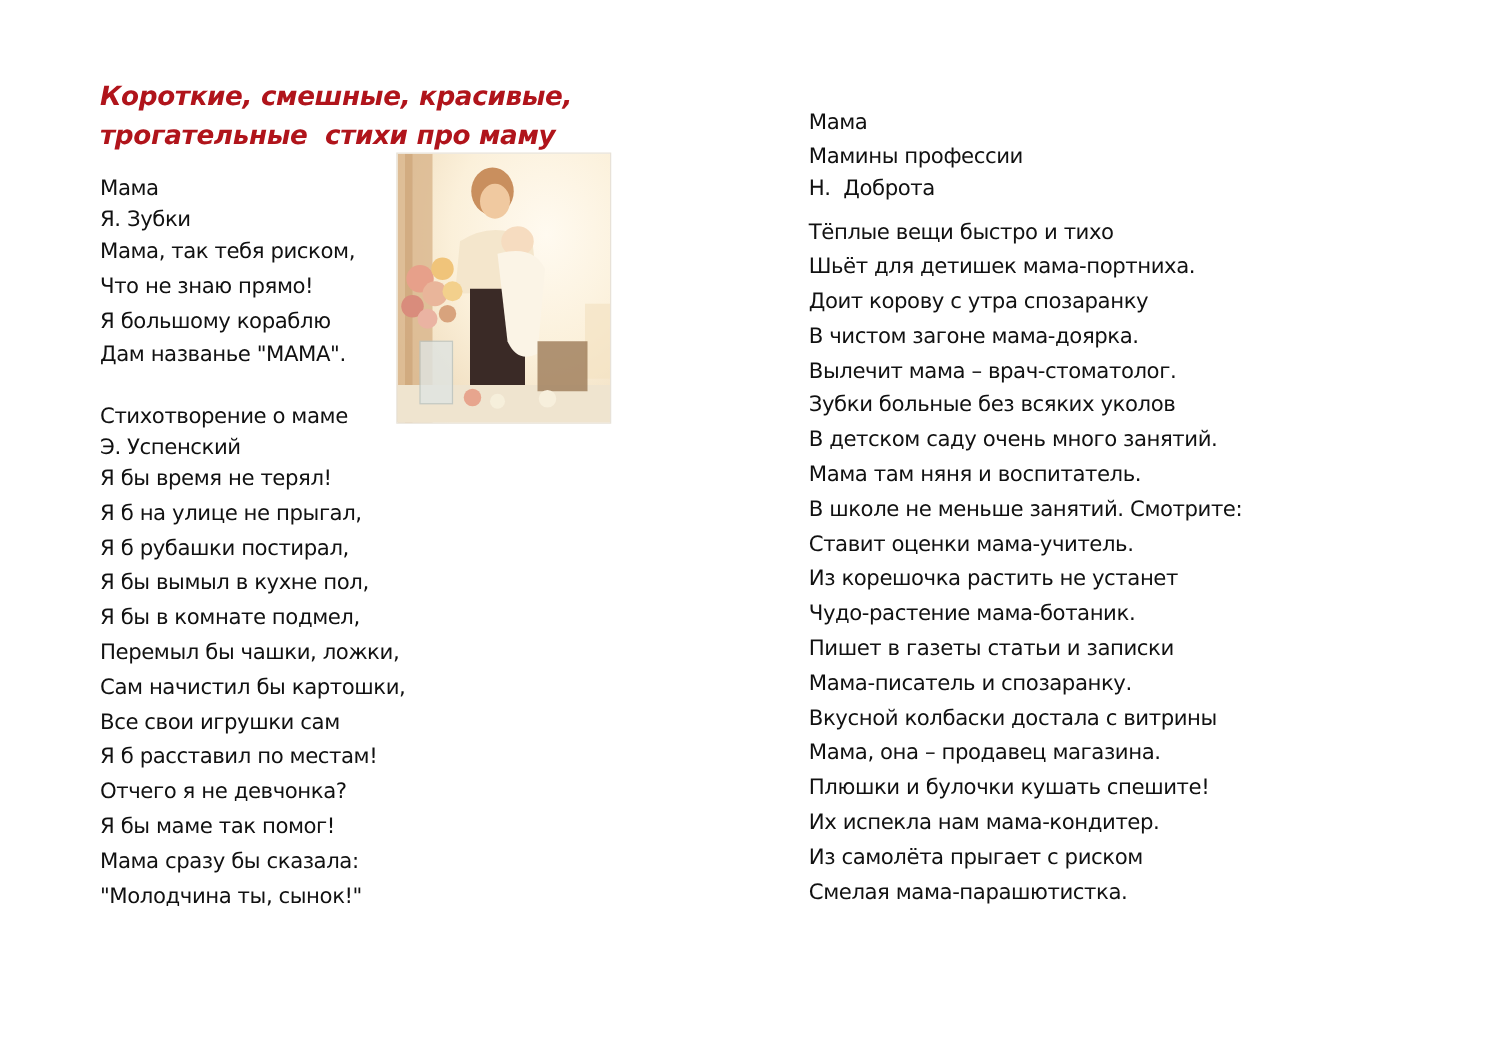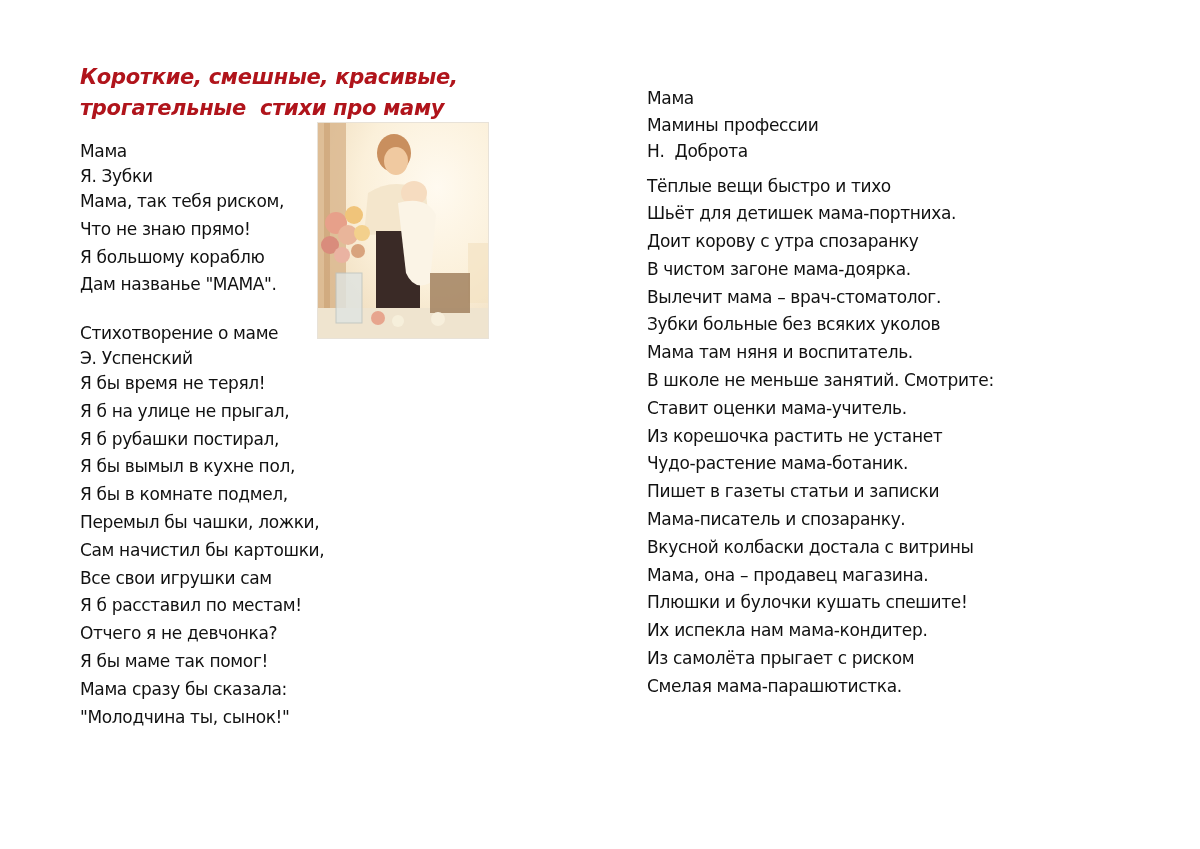--- a/index.html
+++ b/index.html
@@ -96,20 +96,21 @@
   <div class="h">Мама</div>
   <div class="h">Мамины профессии</div>
   <div class="h ln">Н.  Доброта</div>
   <div class="lines">
     <div class="ln">Тёплые вещи быстро и тихо</div>
     <div class="ln">Шьёт для детишек мама-портниха.</div>
     <div class="ln">Доит корову с утра спозаранку</div>
     <div class="ln">В чистом загоне мама-доярка.</div>
     <div class="ln">Вылечит мама – врач-стоматолог.</div>
     <div class="ln">Зубки больные без всяких уколов</div>
+    <div class="ln">В детском саду очень много занятий.</div>
     <div class="ln">Мама там няня и воспитатель.</div>
     <div class="ln">В школе не меньше занятий. Смотрите:</div>
     <div class="ln">Ставит оценки мама-учитель.</div>
     <div class="ln">Из корешочка растить не устанет</div>
     <div class="ln">Чудо-растение мама-ботаник.</div>
     <div class="ln">Пишет в газеты статьи и записки</div>
     <div class="ln">Мама-писатель и спозаранку.</div>
     <div class="ln">Вкусной колбаски достала с витрины</div>
     <div class="ln">Мама, она – продавец магазина.</div>
     <div class="ln">Плюшки и булочки кушать спешите!</div>

